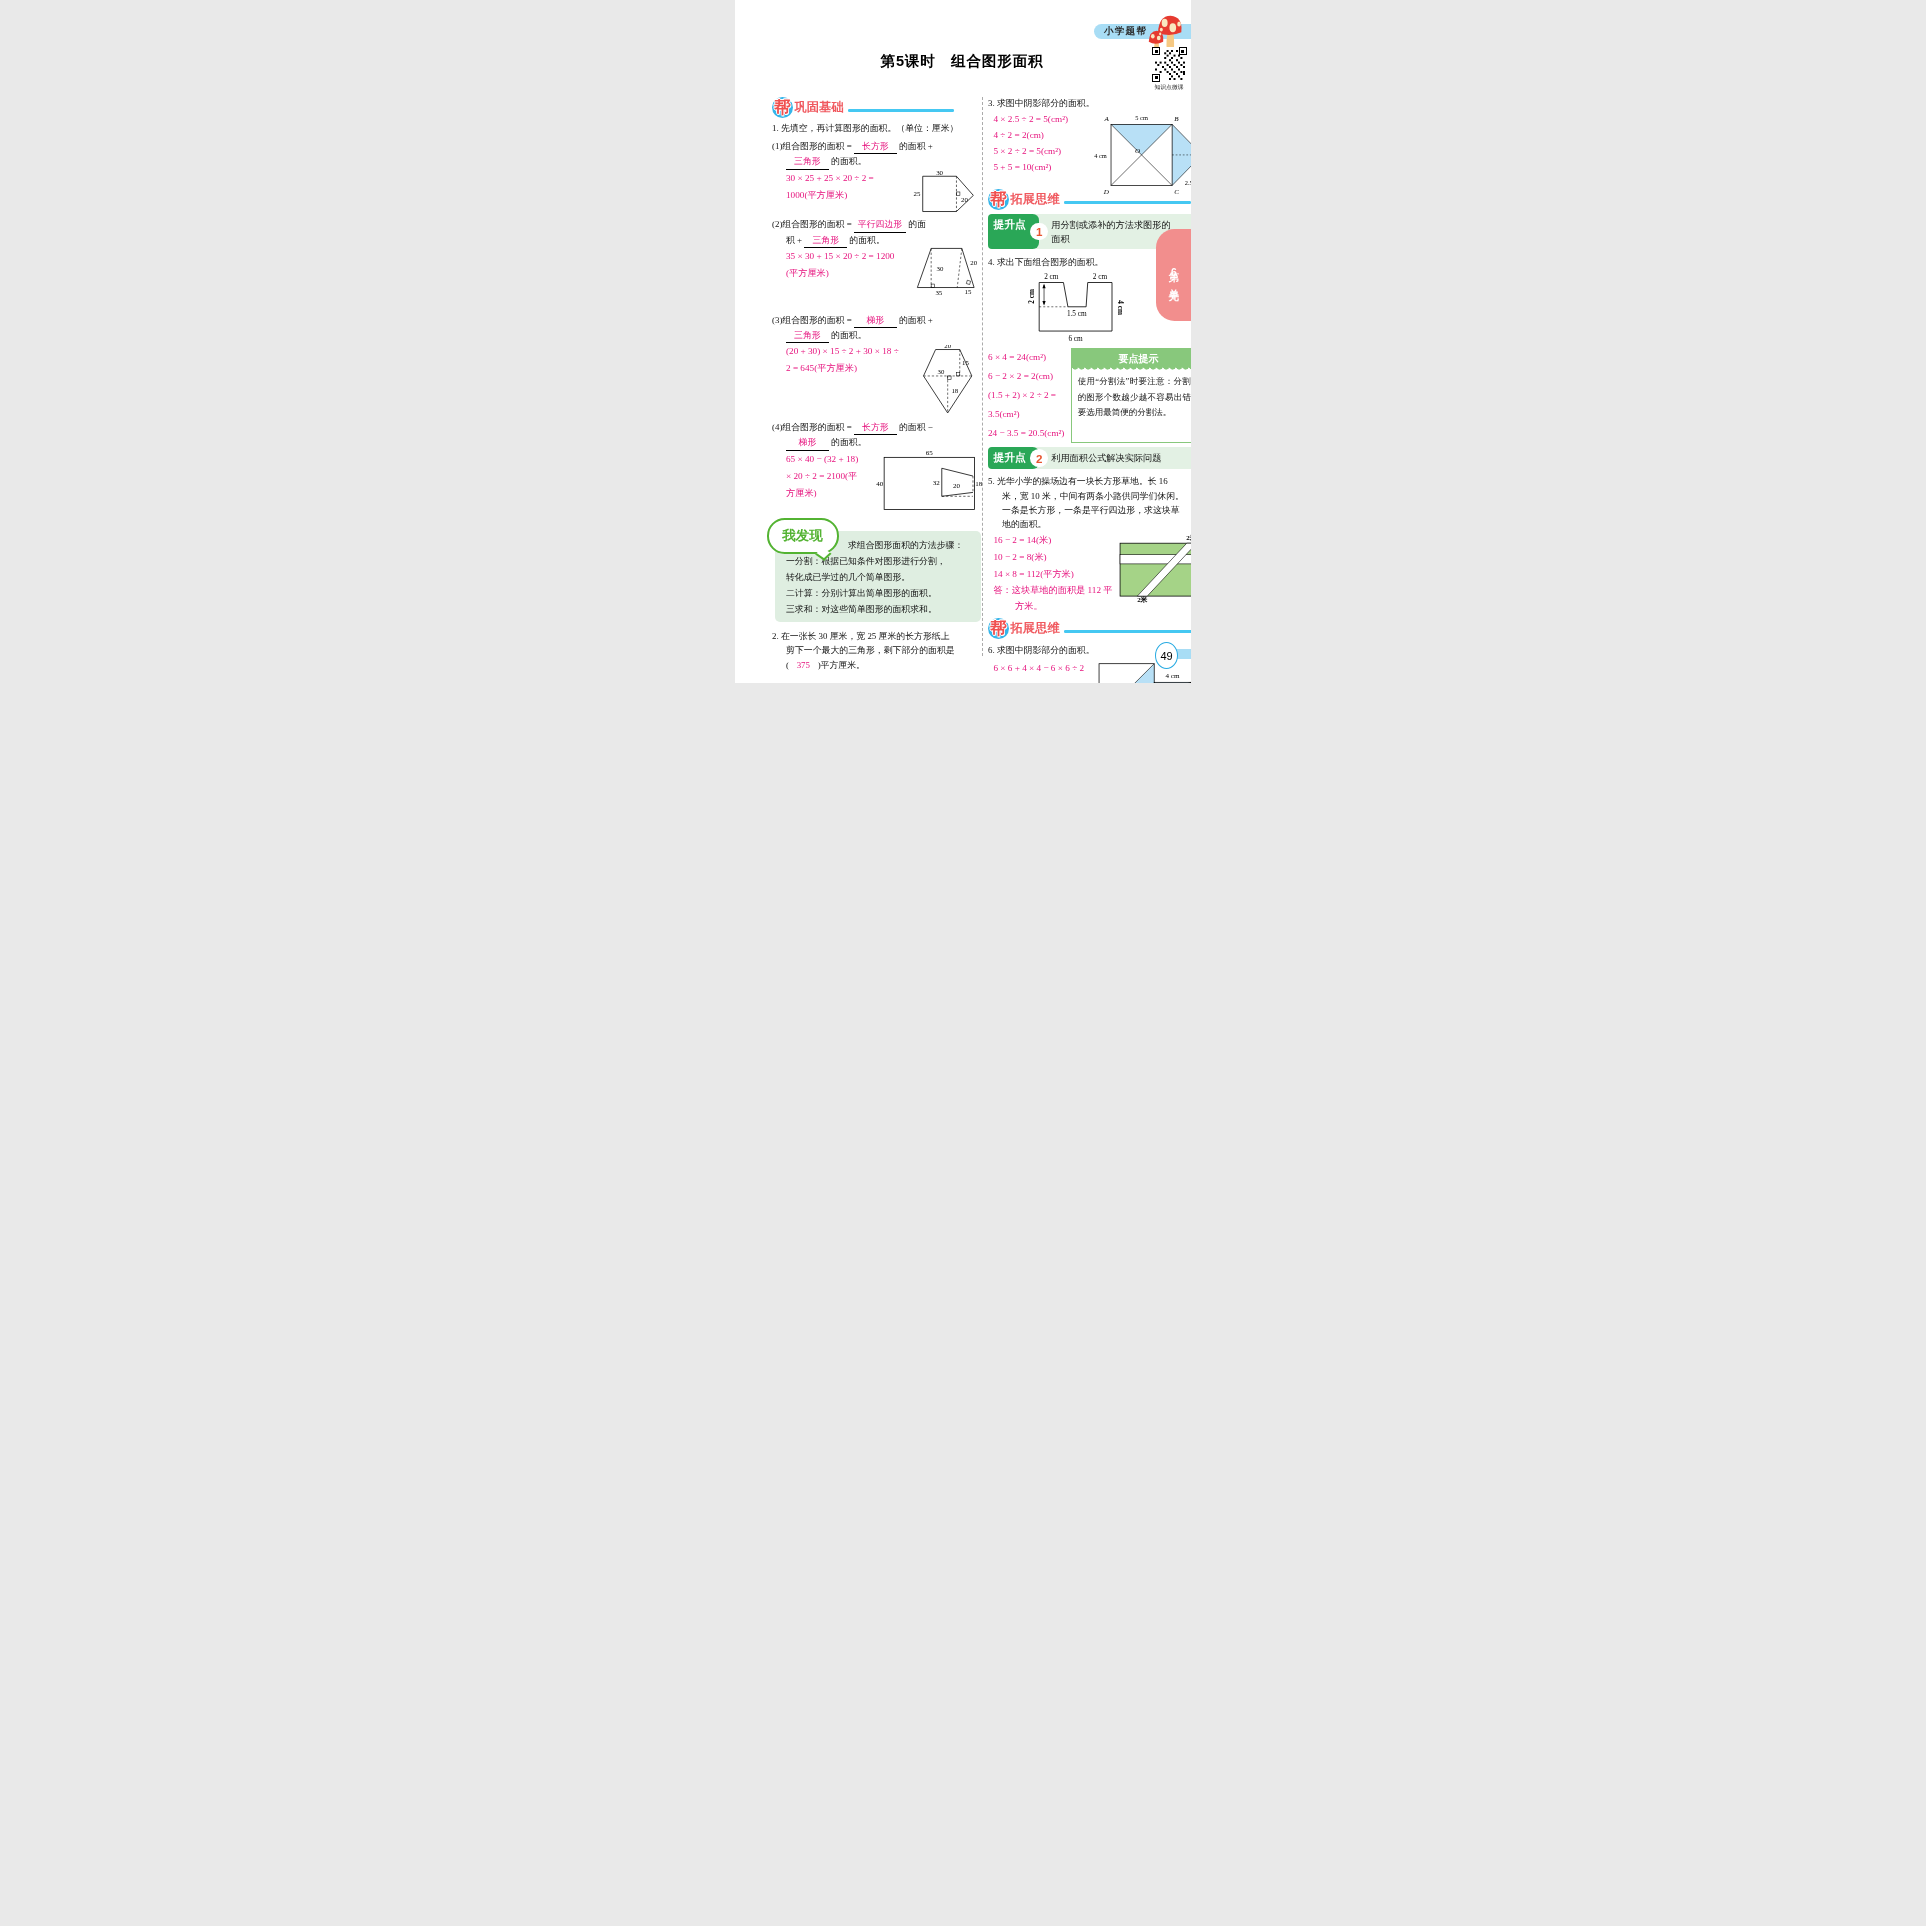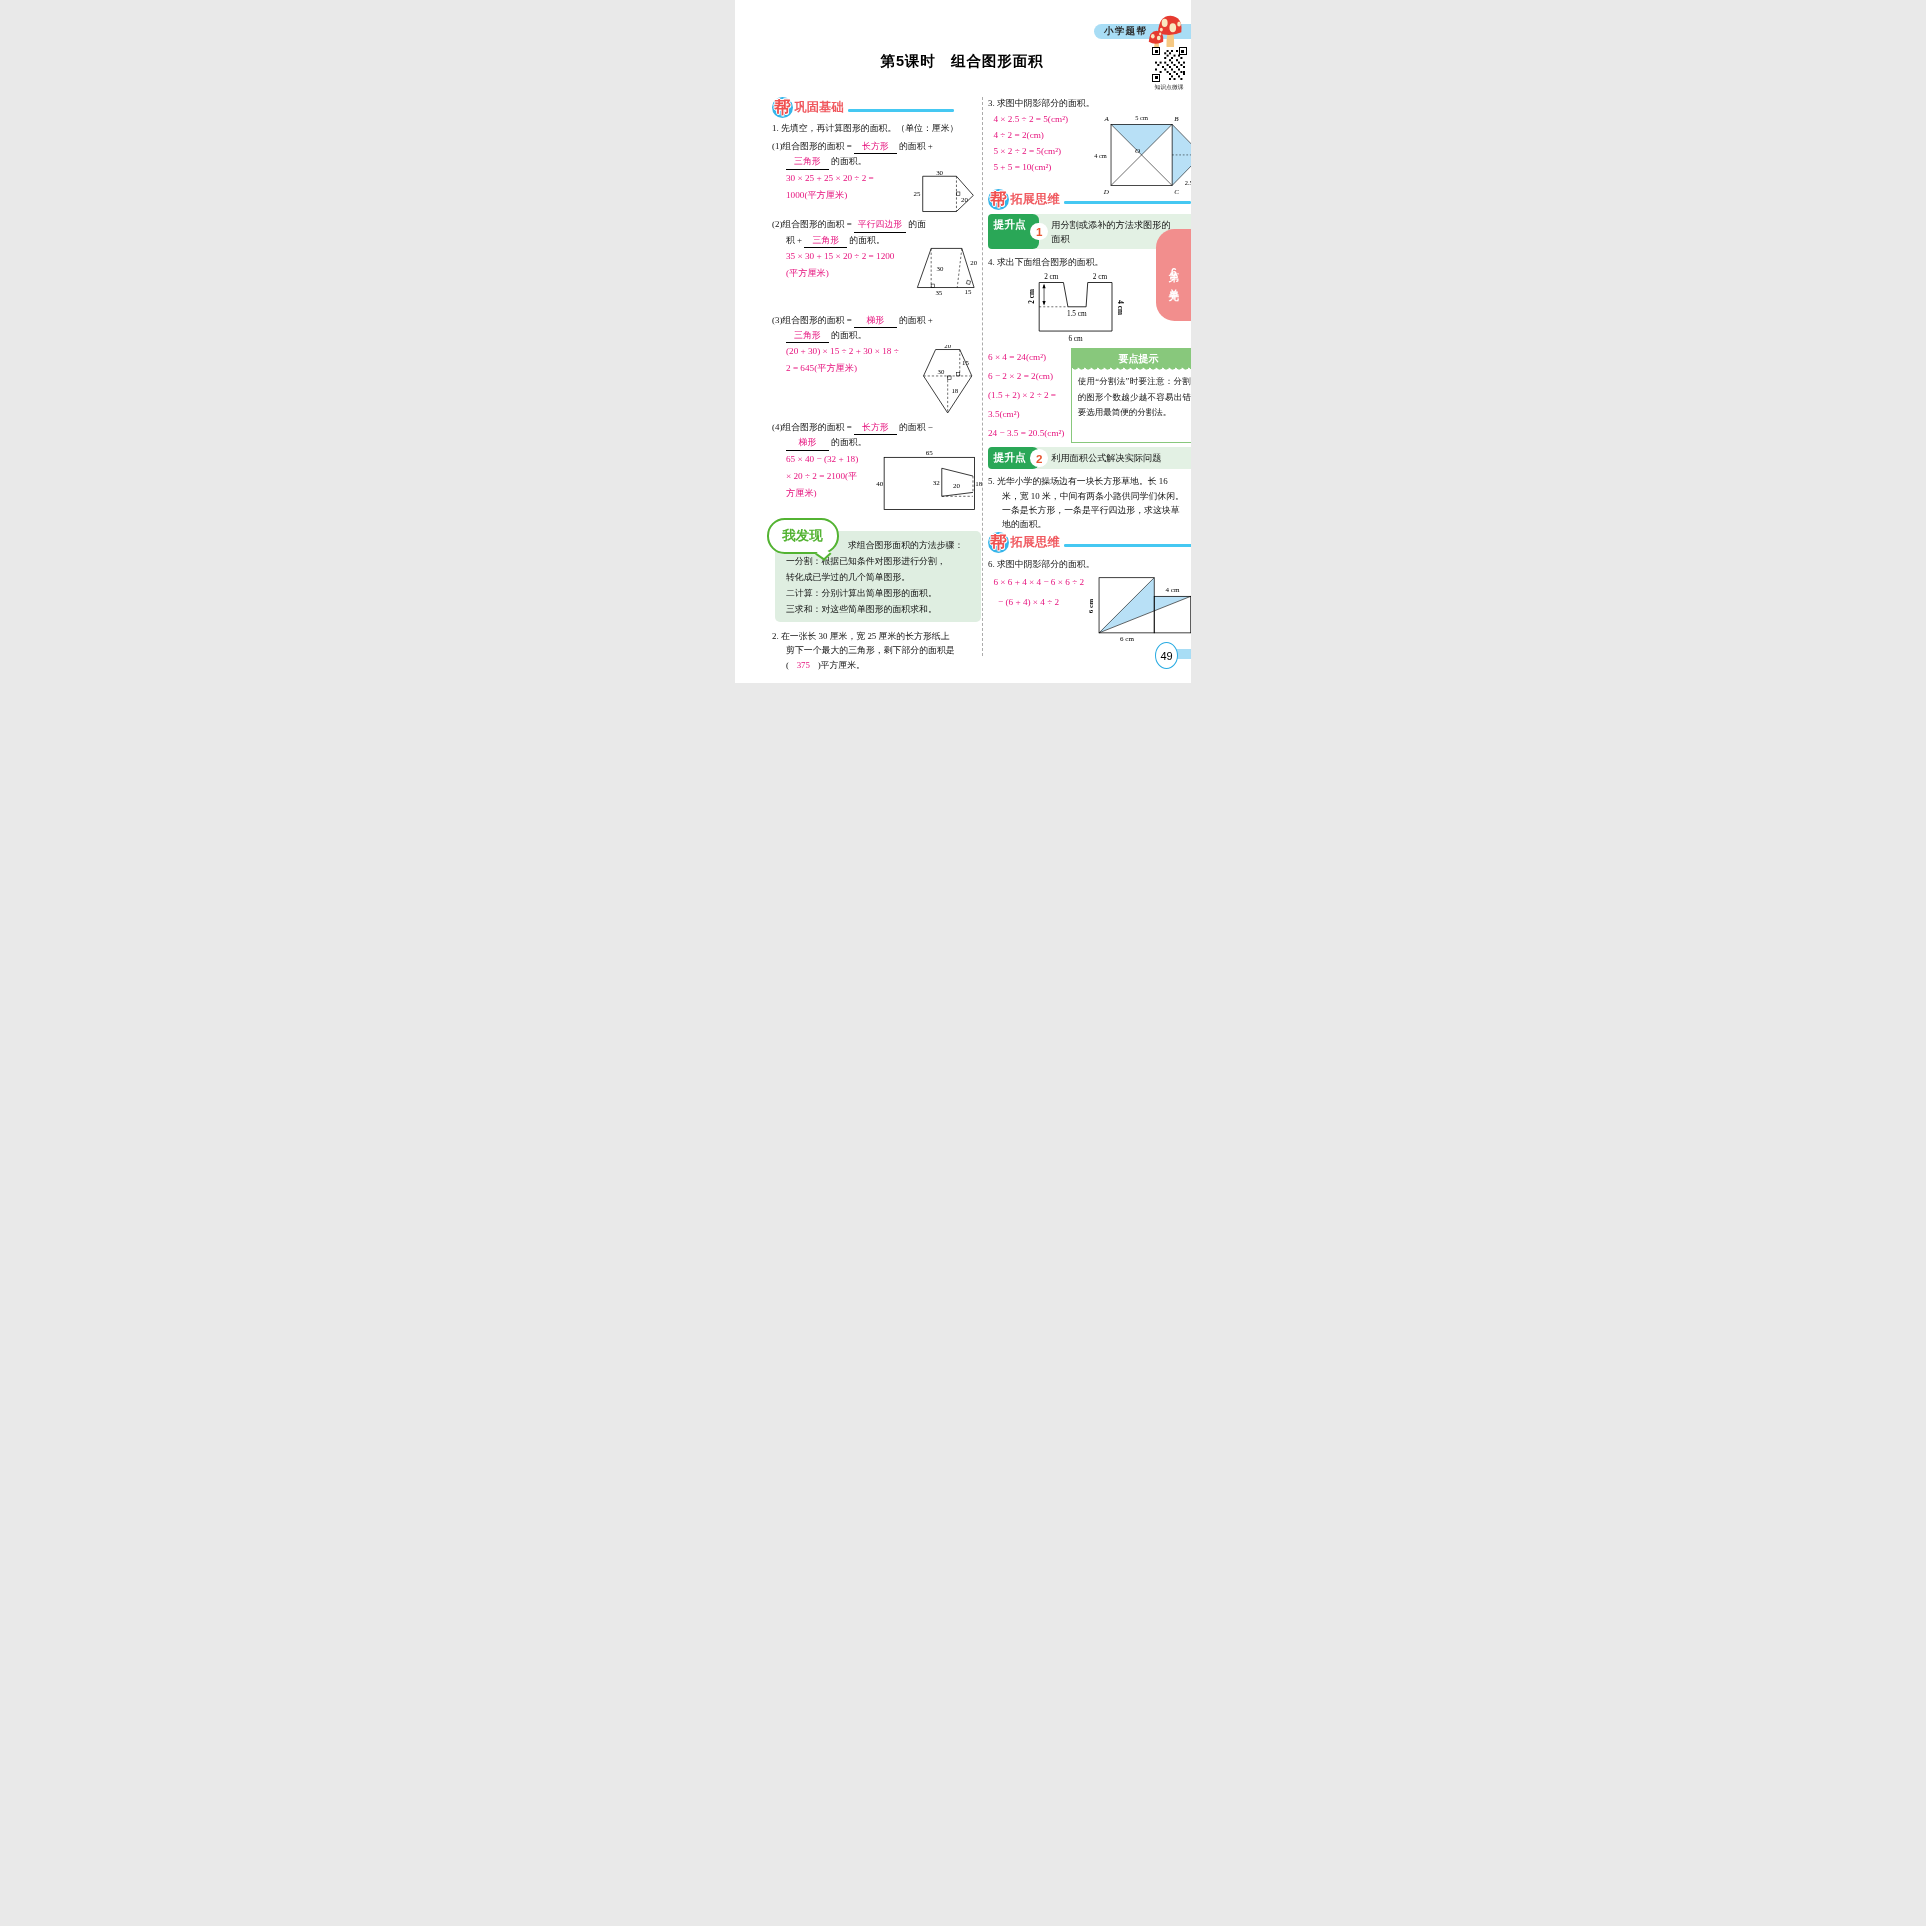--- a/index.html
+++ b/index.html
@@ -314,20 +314,34 @@
       <div class="pt-desc">
           <span>利用面积公式解决实际问题</span>
         </div>
     </div>
 
     <div>
       <div class="tline">5. 光华小学的操场边有一块长方形草地。长 16</div>
       <div class="tline tline2">米，宽 10 米，中间有两条小路供同学们休闲。</div>
       <div class="tline tline2">一条是长方形，一条是平行四边形，求这块草</div>
       <div class="tline tline2">地的面积。</div>
+      <div style="position:relative;min-height:86px">
+        <div class="eq" style="padding-left:5.4px;line-height:17.3px">16 − 2 = 14(米)</div>
+        <div class="eq" style="padding-left:5.4px;line-height:17.3px">10 − 2 = 8(米)</div>
+        <div class="eq" style="padding-left:5.4px;line-height:17.3px">14 × 8 = 112(平方米)</div>
+        <div class="eq" style="padding-left:5.4px;line-height:15.4px">答：这块草地的面积是 112 平</div>
+        <div class="eq" style="padding-left:27px;line-height:15.4px">方米。</div>
+        <svg class="fig" style="right:0;top:2.3px" width="91" height="69" viewBox="0 0 235 180">
+          <rect x="12" y="24" width="206" height="138" fill="#a5d387" stroke="#000" stroke-width="2"></rect>
+          <rect x="12" y="54" width="206" height="24" fill="#fff" stroke="#000" stroke-width="1.5"></rect>
+          <polygon points="57,162 186,24 212,24 83,162" fill="#fff" stroke="#000" stroke-width="1.5"></polygon>
+          <text x="198" y="16" text-anchor="middle" class="bold">2米</text>
+          <text x="70" y="178" text-anchor="middle" class="bold">2米</text>
+        </svg>
+      </div>
     </div>
 
     <div class="sec-hdr">
       <div class="bang-ic">
           <span>帮</span>
         </div>
       <div class="sec-title">拓展思维</div>
       <div class="sec-line" style="margin-right:11.6px"></div>
     </div>
 

